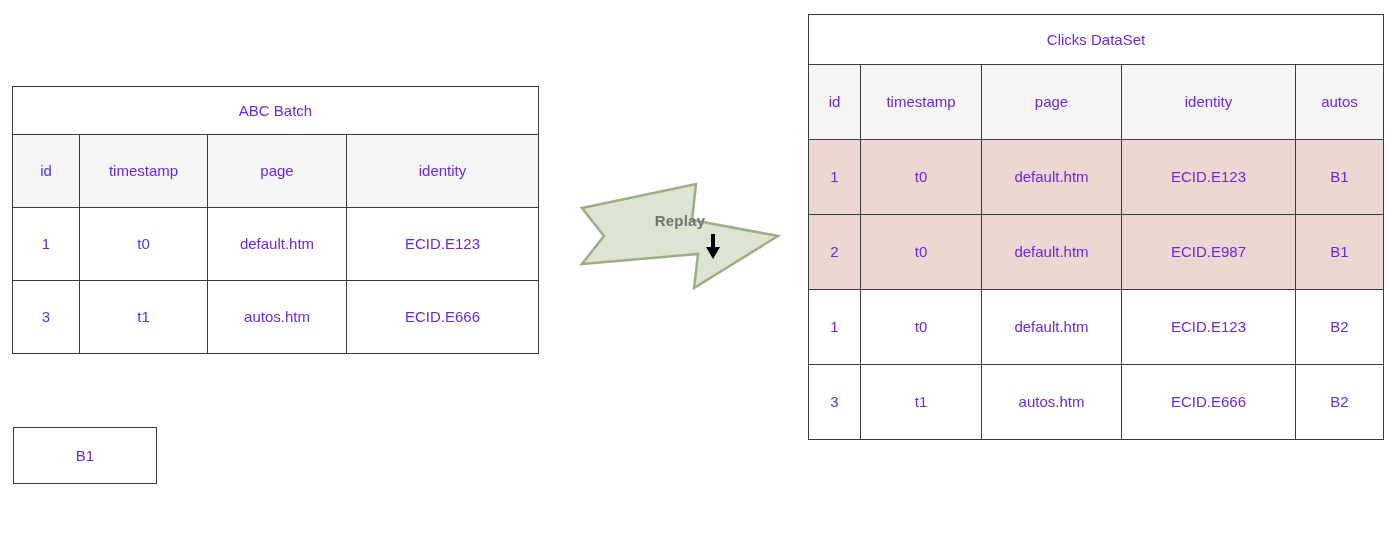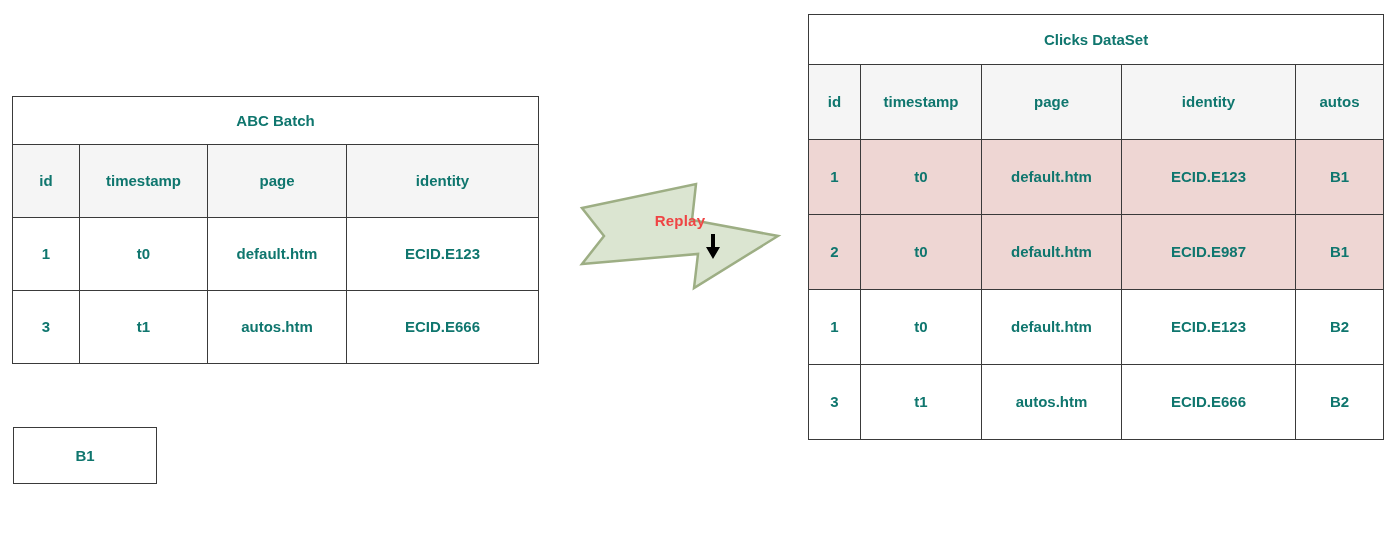--- a/index.html
+++ b/index.html
@@ -23,41 +23,41 @@
     position: absolute;
     border-collapse: collapse;
     table-layout: fixed;
     background: #ffffff;
   }
   .dtable td {
     border: 1px solid #3a3a3a;
     text-align: center;
     vertical-align: middle;
     font-size: 15px;
-    font-weight: 700;
-    color: #0f766e;
+    font-weight: 400;
+    color: #6d28d9;
     padding: 0;
     line-height: 1.2;
     background: #ffffff;
   }
   .dtable td.title {
     font-size: 15px;
     background: #ffffff;
   }
   .dtable td.hdr {
     background: #f5f5f5;
   }
   .row-hl td {
     background: #eed6d3;
   }
 
   
   #abc-batch-table {
     left: 12px;
-    top: 96px;
+    top: 86px;
     width: 526px;
     padding-left: 24px;
   }
   #abc-batch-table .c-id        { width: 67px; }
   #abc-batch-table .c-timestamp { width: 128px; }
   #abc-batch-table .c-page      { width: 139px; }
   #abc-batch-table .c-identity  { width: 192px; }
   #abc-batch-table tr.title-row td  { height: 47px; }
   #abc-batch-table tr.header-row td { height: 72px; }
   #abc-batch-table tr.data-row td   { height: 72px; }
@@ -96,21 +96,21 @@
   }
   #replay-arrow svg { display: block; width: 100%; height: 100%; }
   #replay-label {
     position: absolute;
     left: 578px;
     top: 212px;
     width: 204px;
     text-align: center;
     font-size: 15px;
     font-weight: bold;
-    color: #ef4444;
+    color: #737373;
     letter-spacing: 0.2px;
   }
   #replay-cursor {
     position: absolute;
     left: 704px;
     top: 234px;
     width: 18px;
     height: 26px;
   }
   #replay-cursor svg { display: block; width: 100%; height: 100%; }

